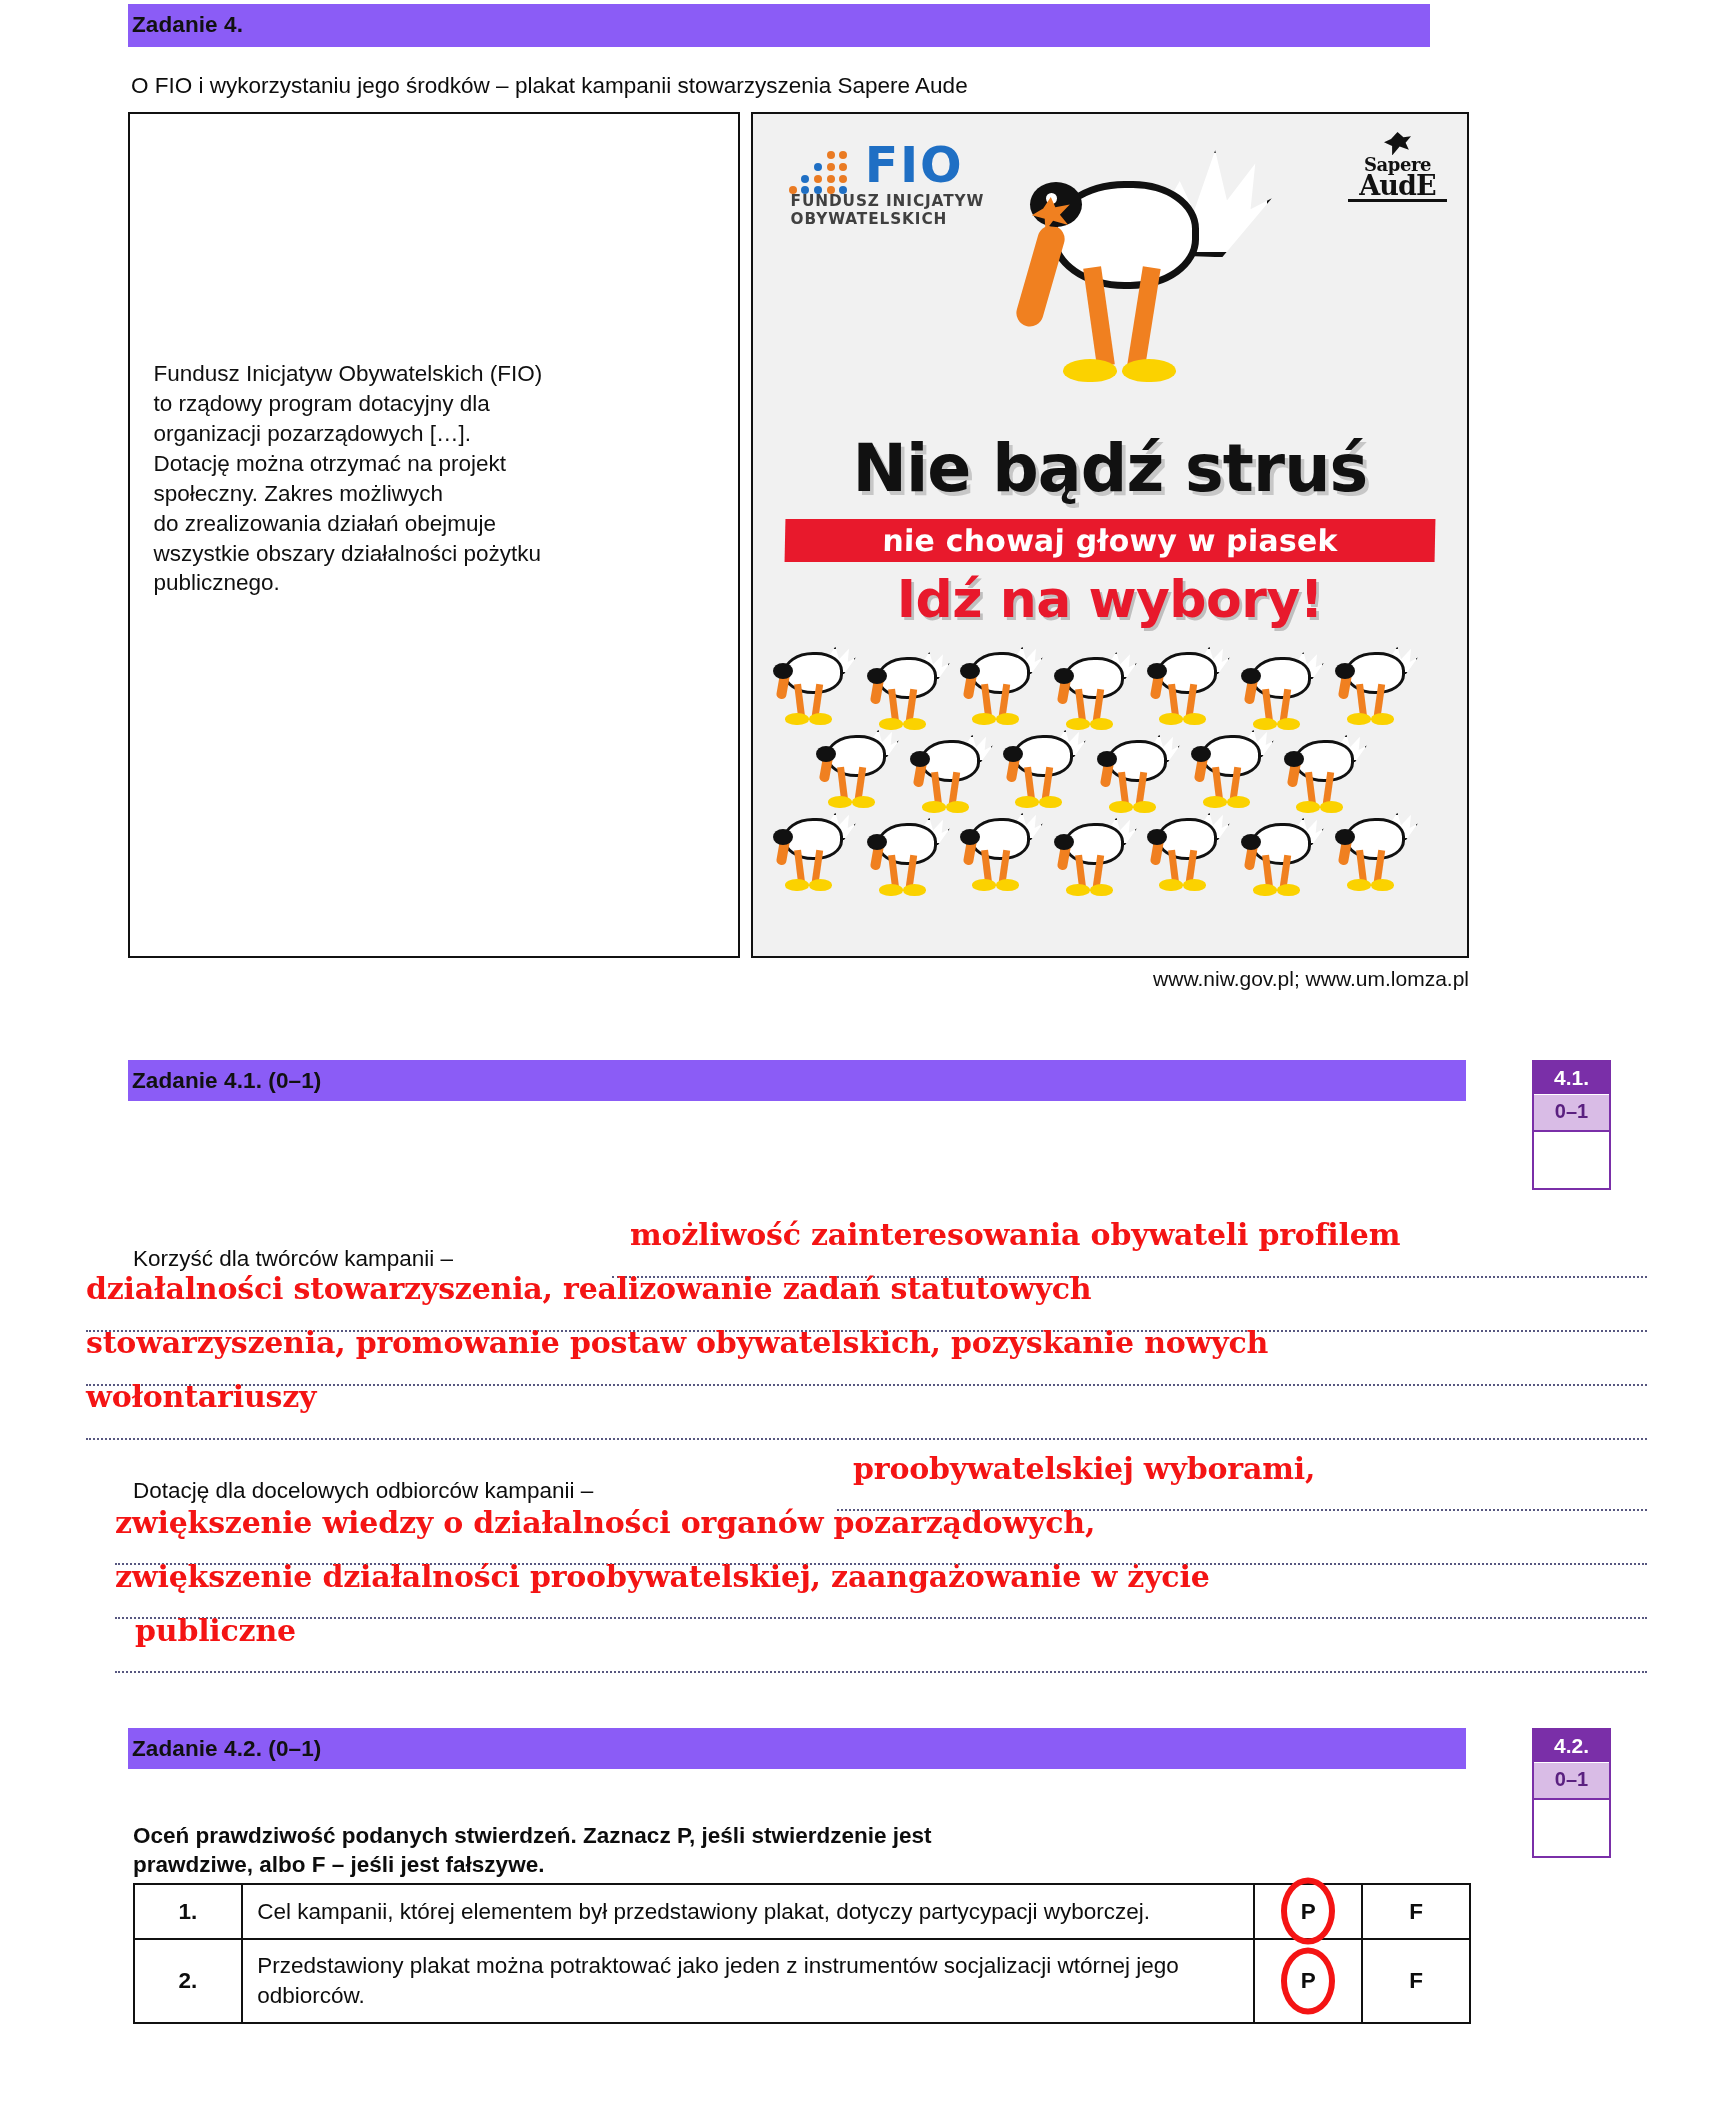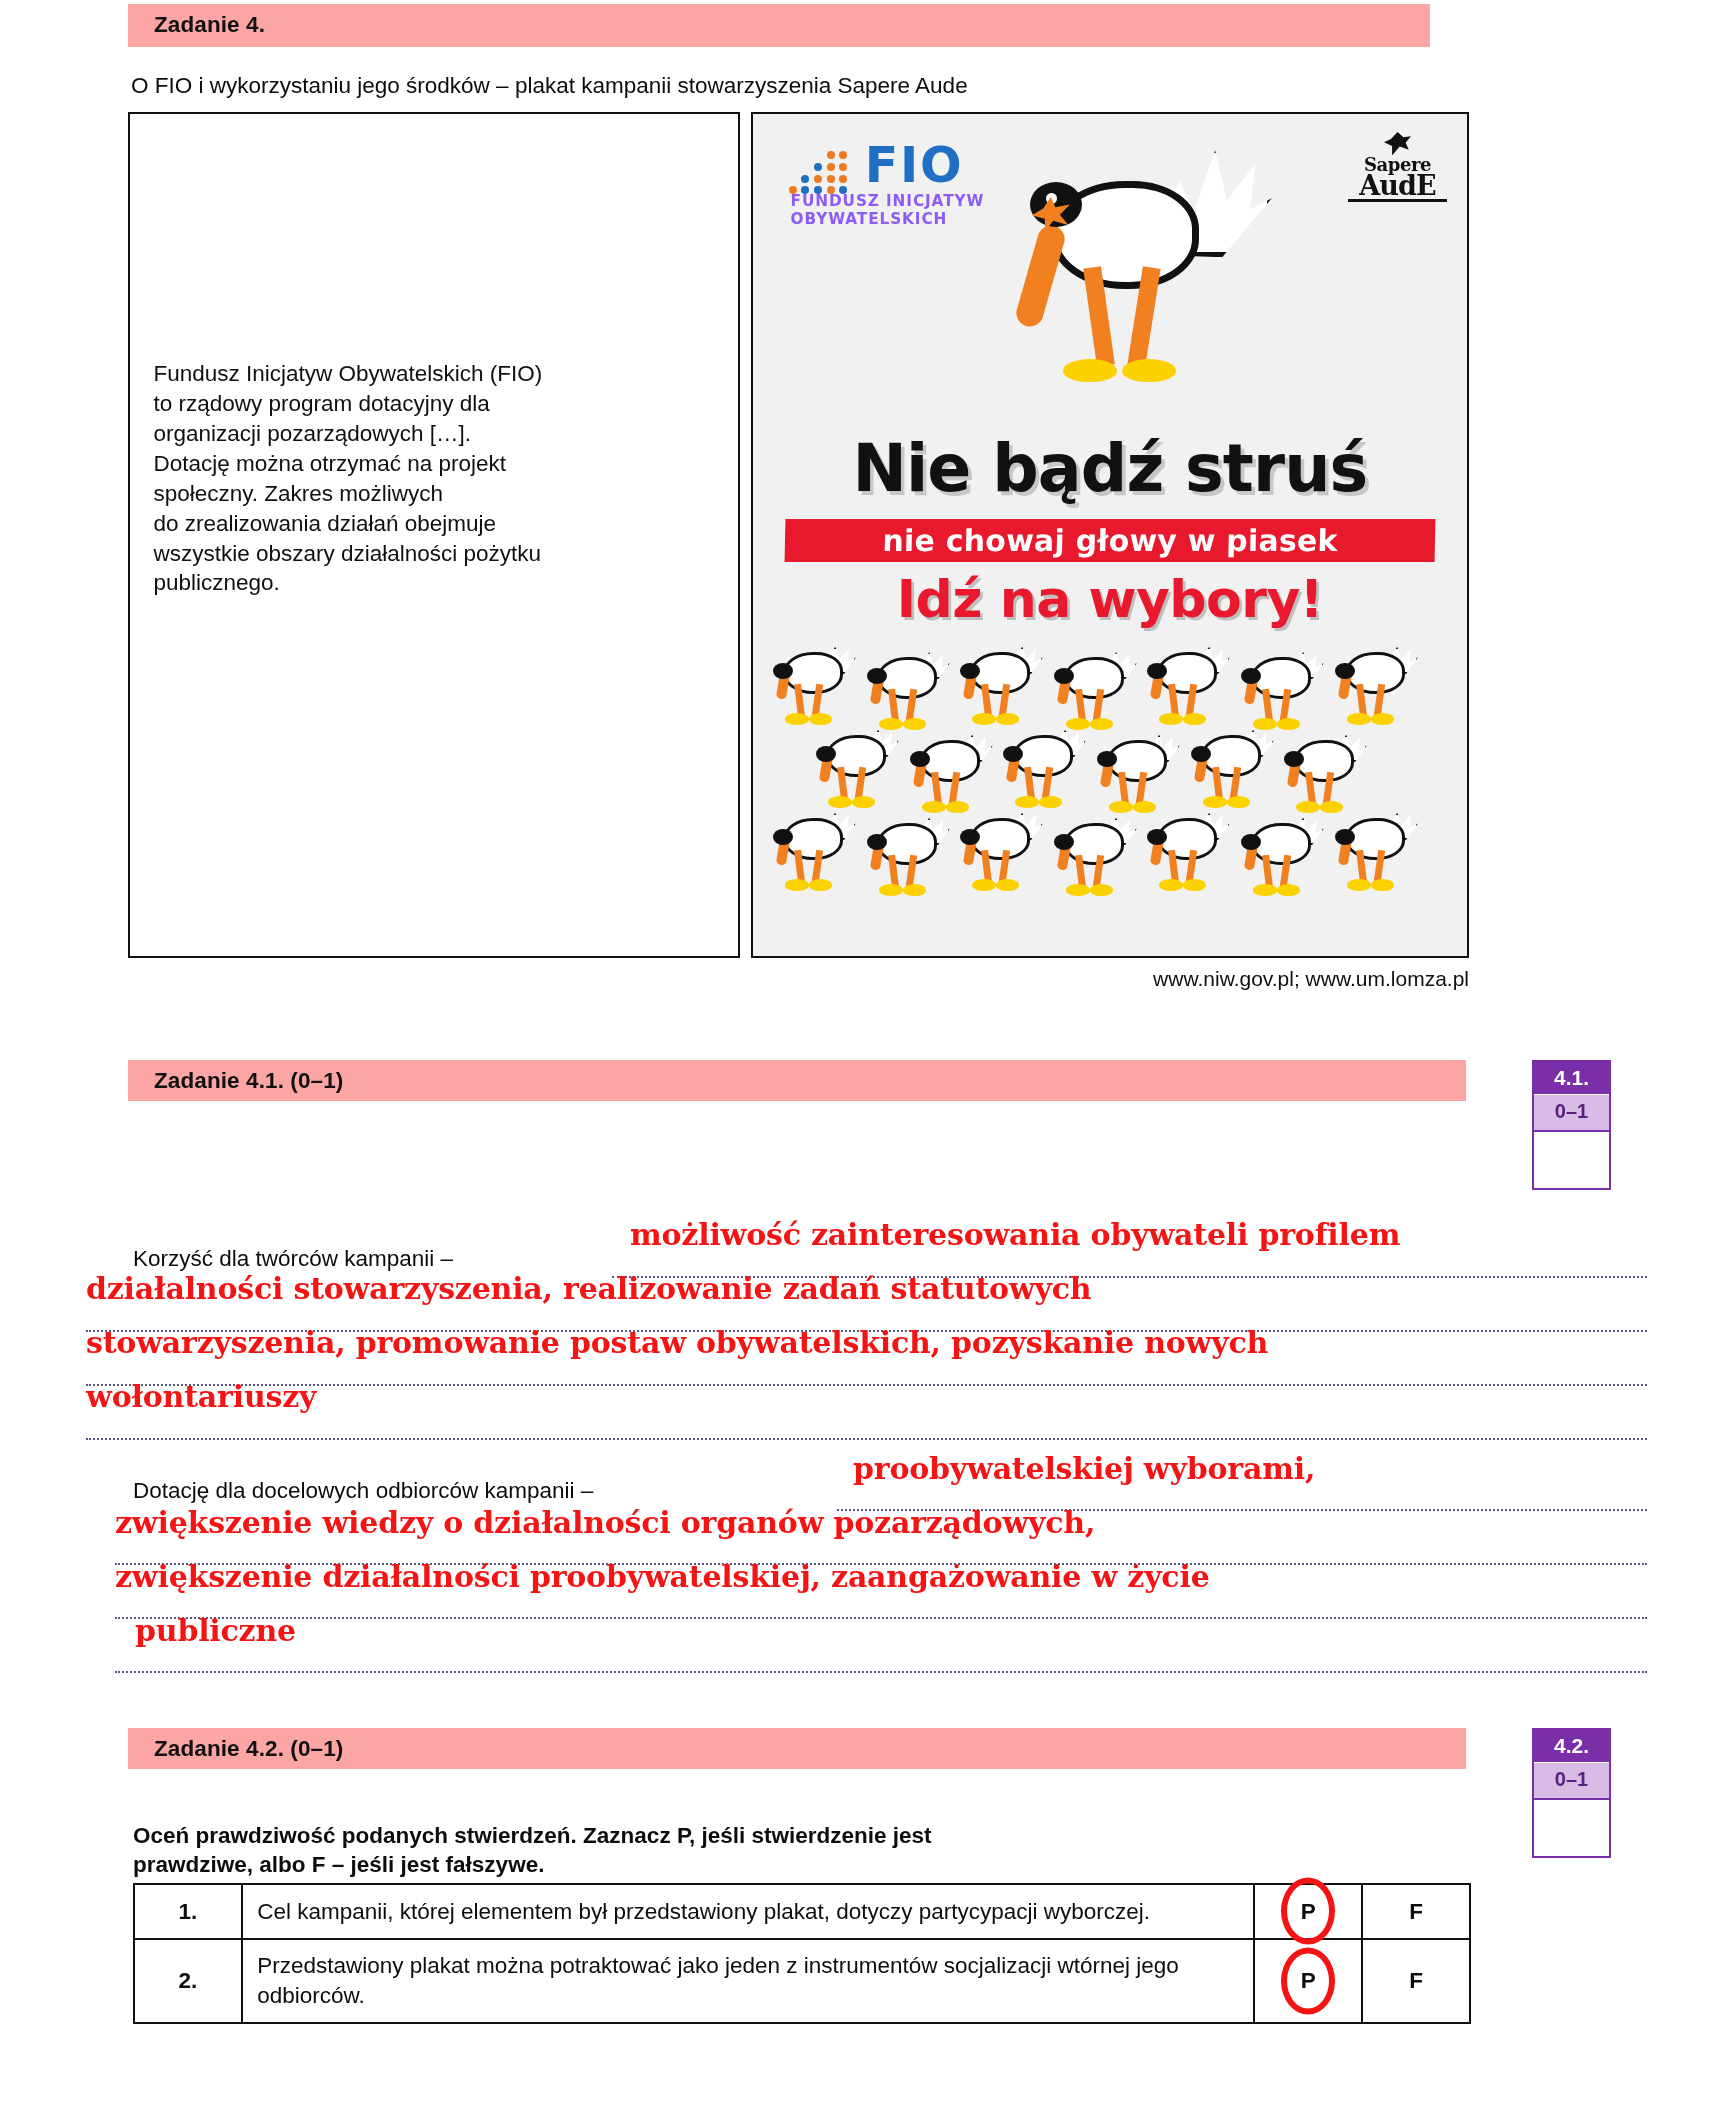--- a/index.html
+++ b/index.html
@@ -33,24 +33,24 @@
     position: absolute;
     left: 0; top: 0;
     width: 1683px;
     height: 2127px;
     background: #ffffff;
   }
 
   
   .task-band {
     position: absolute;
-    background: #fca5a5;
+    background: #8b5cf6;
     display: flex;
     align-items: center;
-    padding-left: 26px;
+    padding-left: 4px;
     box-sizing: border-box;
   }
   .task-band-label {
     font-size: 22.5px;
     font-weight: bold;
     color: #111111;
     letter-spacing: 0.1px;
     white-space: nowrap;
   }
 
@@ -107,21 +107,21 @@
   .fio-logo { position: absolute; left: 36px; top: 23.4px; width: 234px; height: 86px; }
   .fio-dots { position: absolute; left: 0; top: 7.2px; width: 65px; height: 52px; }
   .fio-dot { position: absolute; width: 8px; height: 8px; border-radius: 50%; }
   .fio-word {
     position: absolute; left: 76px; top: 0;
     font-size: 49px; font-weight: bold; color: #1f6fc4;
     letter-spacing: 1.8px; font-family: "DejaVu Sans", sans-serif;
   }
   .fio-sub {
     position: absolute; left: 1.8px; top: 56px;
-    font-size: 15.3px; font-weight: bold; color: #8b5cf6;
+    font-size: 15.3px; font-weight: bold; color: #404040;
     letter-spacing: 0.9px; line-height: 1.12;
     font-family: "DejaVu Sans", sans-serif;
     text-transform: uppercase;
   }
   .sapere {
     position: absolute; right: 20px; top: 18px;
     width: 99px; text-align: center;
     font-family: "DejaVu Serif", serif; color: #111111;
   }
   .sapere-bird {

